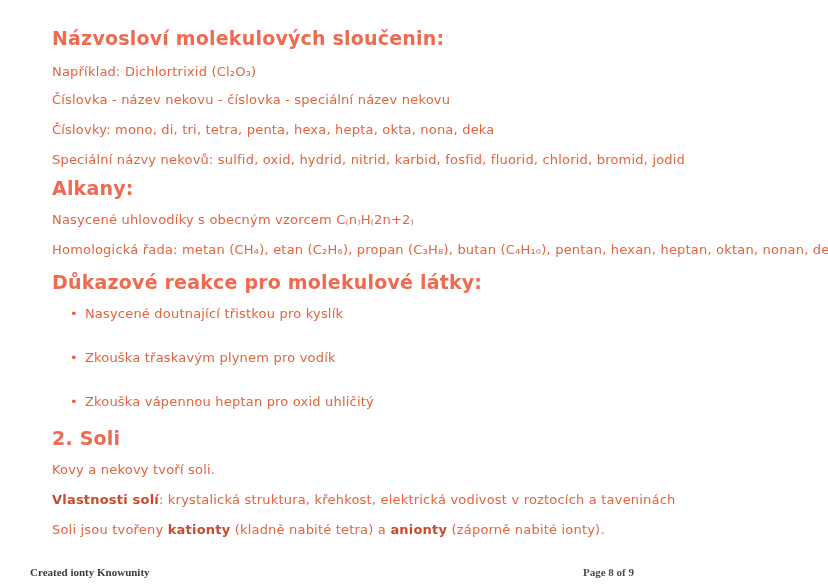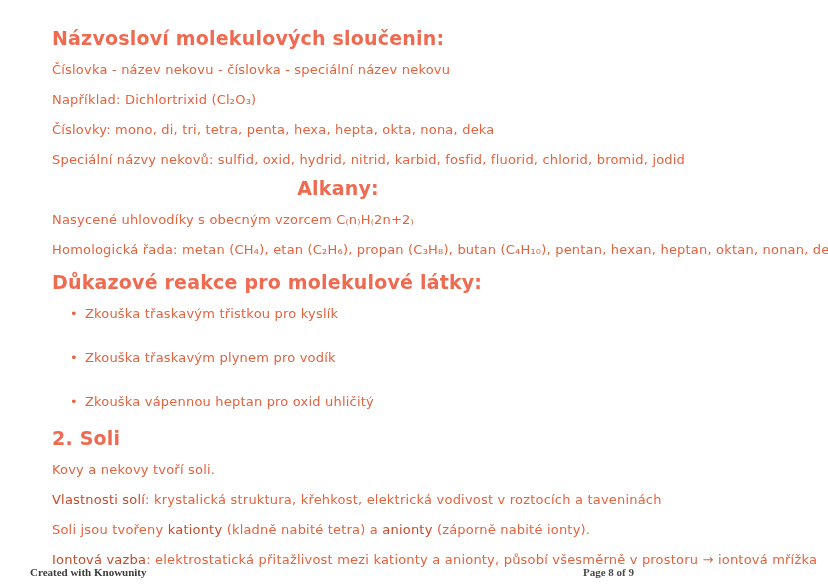--- a/index.html
+++ b/index.html
@@ -21,41 +21,41 @@
     padding: 26px 40px 0 52px;
   }
   .h-main {
     color: #ee6a50;
     font-weight: bold;
     font-size: 19px;
     line-height: 24px;
     margin: 0;
     letter-spacing: 0.2px;
   }
-  .h-alkany { margin-top: 8px; text-align: center; }
+  .h-alkany { margin-top: 8px; }
   .h-dukaz { margin-top: 12px; }
   .h-soli { margin-top: 16px; }
   .para {
     color: #e2643f;
     font-size: 13px;
     line-height: 16px;
     margin: 14px 0 0 0;
     letter-spacing: 0.2px;
     white-space: nowrap;
   }
   .para.first { margin-top: 12px; }
   .bullet {
     margin-left: 18px;
     margin-top: 28px;
   }
   .bullet .marker {
     margin-right: 7px;
   }
   .bold-term {
-    font-weight: normal;
+    font-weight: bold;
     color: #c64b2a;
   }
   .footer {
     position: absolute;
     left: 0;
     right: 0;
     bottom: 8px;
     font-family: "Liberation Serif", "DejaVu Serif", serif;
     font-size: 11px;
     color: #3c3c3c;
@@ -74,39 +74,38 @@
     color: #4a4a4a;
   }
 </style>
 </head>
 <body>
 
 <div class="page">
   <div class="content">
 
     <h1 class="h-main">Názvosloví molekulových sloučenin:</h1>
+    <p class="para">Například: Dichlortrixid (Cl₂O₃)</p>
     <p class="para first">Číslovka - název nekovu - číslovka - speciální název nekovu</p>
-    <p class="para">Například: Dichlortrixid (Cl₂O₃)</p>
     <p class="para">Číslovky: mono, di, tri, tetra, penta, hexa, hepta, okta, nona, deka</p>
     <p class="para">Speciální názvy nekovů: sulfid, oxid, hydrid, nitrid, karbid, fosfid, fluorid, chlorid, bromid, jodid</p>
 
     <h1 class="h-main h-alkany">Alkany:</h1>
     <p class="para first">Nasycené uhlovodíky s obecným vzorcem C₍n₎H₍2n+2₎</p>
     <p class="para">Homologická řada: metan (CH₄), etan (C₂H₆), propan (C₃H₈), butan (C₄H₁₀), pentan, hexan, heptan, oktan, nonan, dekan</p>
 
     <h1 class="h-main h-dukaz">Důkazové reakce pro molekulové látky:</h1>
-    <p class="para first bullet"><span class="marker">•</span><span>Zkouška třaskavým třistkou pro kyslík</span></p>
+    <p class="para first bullet"><span class="marker">•</span><span>Nasycené doutnající třistkou pro kyslík</span></p>
     <p class="para bullet"><span class="marker">•</span><span>Zkouška třaskavým plynem pro vodík</span></p>
     <p class="para bullet"><span class="marker">•</span><span>Zkouška vápennou heptan pro oxid uhličitý</span></p>
 
     <h1 class="h-main h-soli">2. Soli</h1>
     <p class="para first">Kovy a nekovy tvoří soli.</p>
     <p class="para"><span class="bold-term">Vlastnosti solí</span><span>: krystalická struktura, křehkost, elektrická vodivost v roztocích a taveninách</span></p>
     <p class="para"><span>Soli jsou tvořeny </span><span class="bold-term">kationty</span><span> (kladně nabité tetra) a </span><span class="bold-term">anionty</span><span> (záporně nabité ionty).</span></p>
-    <p class="para"><span class="bold-term">Iontová vazba</span><span>: elektrostatická přitažlivost mezi kationty a anionty, působí všesměrně v prostoru → iontová mřížka</span></p>
 
   </div>
 
   <div class="footer">
-    <span class="created">Created with Knowunity</span>
+    <span class="created">Created ionty Knowunity</span>
     <span class="pageno">Page 8 of 9</span>
   </div>
 </div>
 
 </body></html>

